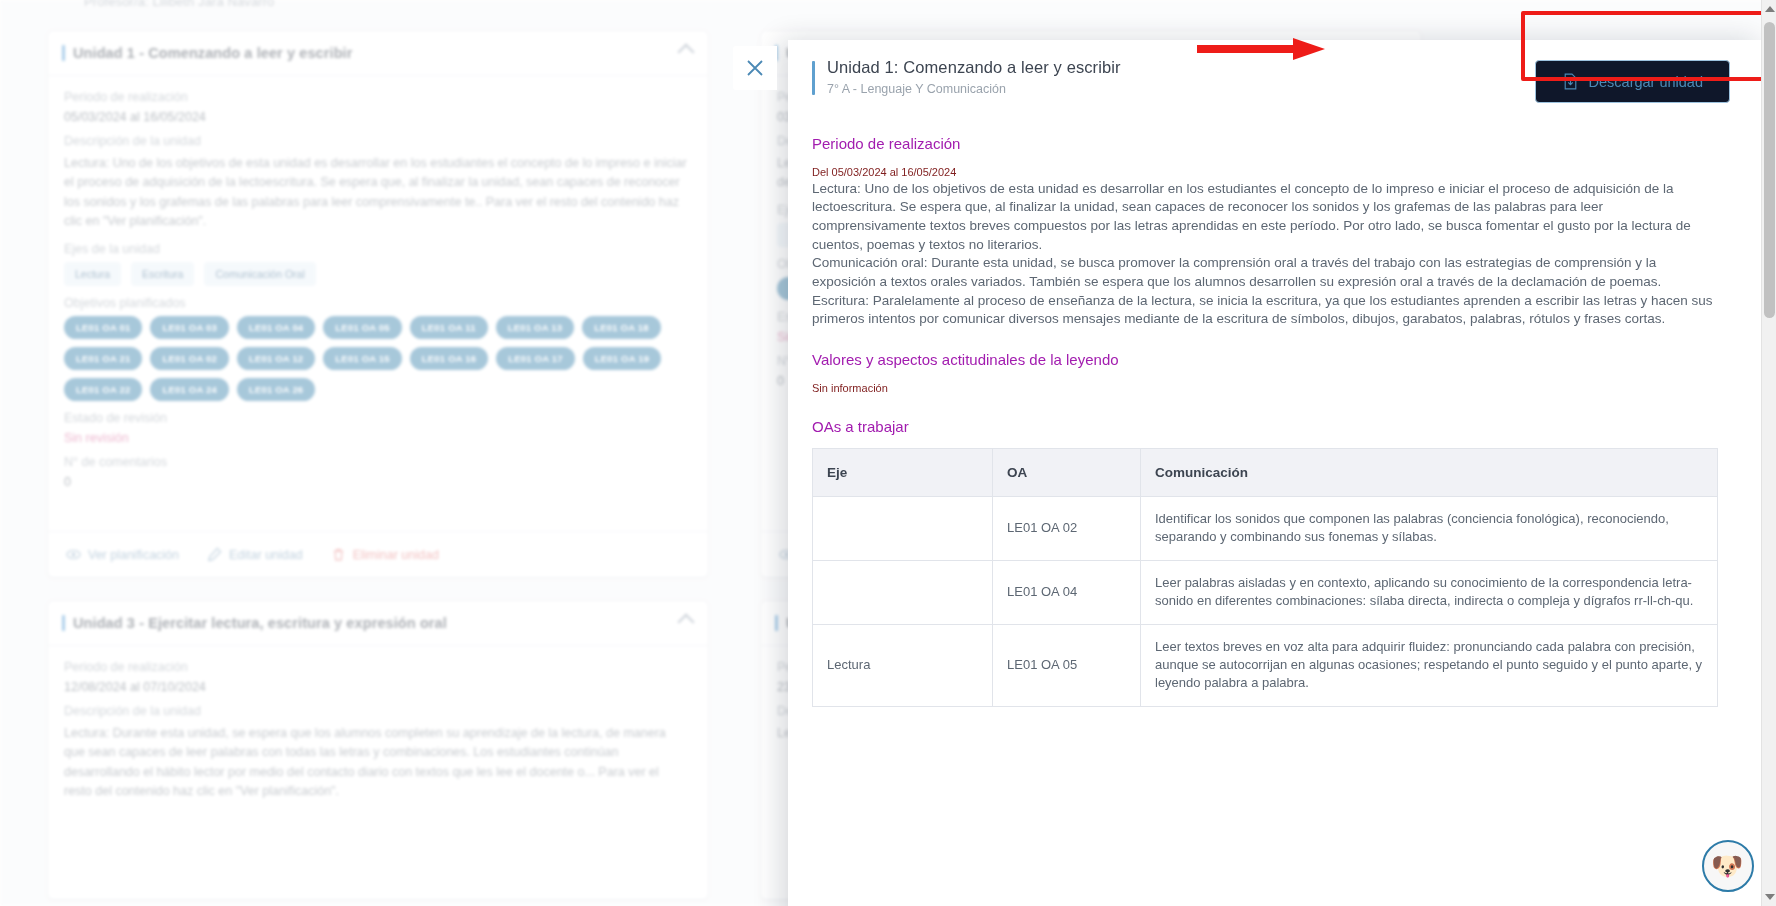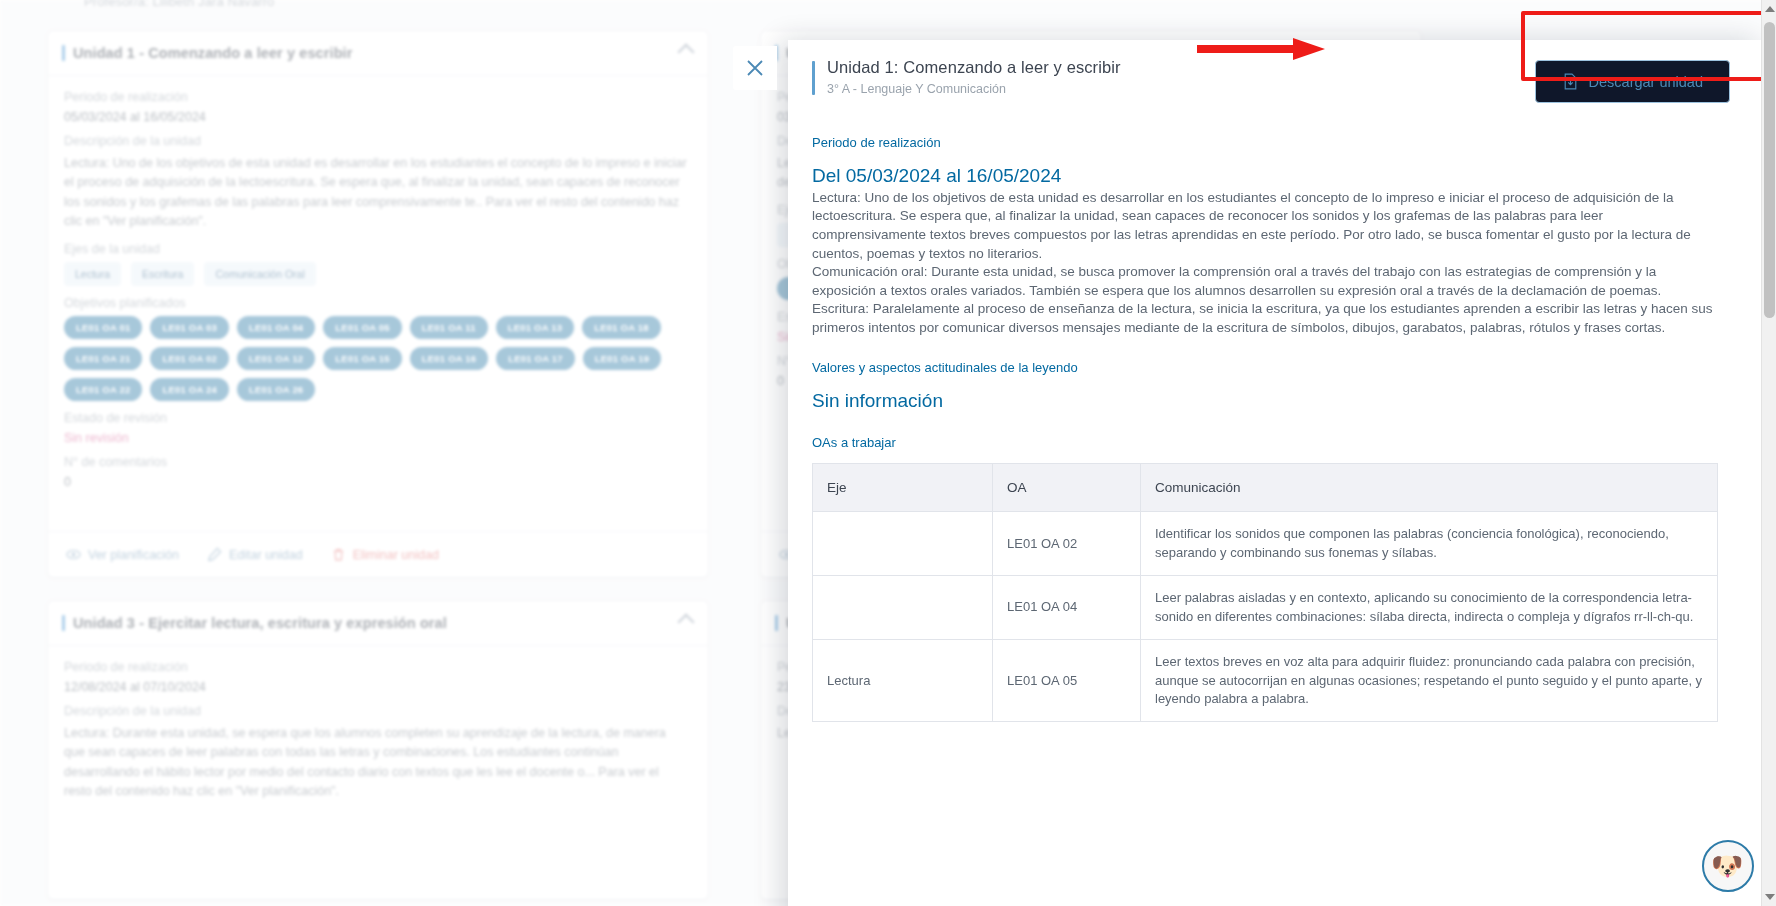--- a/index.html
+++ b/index.html
@@ -148,39 +148,39 @@
     width: 128px; height: 22px;
     pointer-events: none;
   }
 
   .drawer-body {
     flex: 1;
     overflow: hidden;
     padding: 0 46px 0 24px;
     position: relative;
   }
-  .sec-h { font-size: 13px; color: #0369a1; margin: 18px 0 13px 0; }
+  .sec-h { font-size: 15px; color: #a21caf; margin: 18px 0 13px 0; }
   .sec-h.tight { margin-top: 22px; }
-  .sec-p { font-size: 19px; color: #0369a1; line-height: 1.35; }
+  .sec-p { font-size: 11px; color: #7f1d1d; line-height: 1.35; }
   .desc-p { font-size: 13.5px; color: #5d6773; line-height: 1.38; }
   .desc-block p { margin: 0; }
 
   table.oas {
     width: 100%;
     border-collapse: collapse;
     margin-top: 4px;
     table-layout: fixed;
   }
   table.oas th {
     background: #f1f2f6;
     border: 1px solid #e1e4ea;
     text-align: left;
     font-size: 13.5px;
     color: #3d4551;
-    font-weight: 400;
+    font-weight: 700;
     padding: 16px 14px;
   }
   table.oas td {
     border: 1px solid #e1e4ea;
     font-size: 13px;
     color: #5d6773;
     padding: 13px 14px;
     line-height: 1.42;
     vertical-align: middle;
   }
@@ -364,21 +364,21 @@
     <div class="close-btn">
       <svg width="24" height="24" viewBox="0 0 24 24">
         <path d="M5 5 L19 19 M19 5 L5 19" stroke="#4b89b5" stroke-width="1.8" fill="none"></path>
       </svg>
     </div>
 
     <div class="drawer-head">
       <span class="bar"></span>
       <div class="dh-text">
         <div class="dh-title">Unidad 1: Comenzando a leer y escribir</div>
-        <div class="dh-sub">3° A - Lenguaje Y Comunicación</div>
+        <div class="dh-sub">7° A - Lenguaje Y Comunicación</div>
       </div>
       <div class="dl-wrap">
         <button class="dl-btn">
           <svg width="17" height="17" viewBox="0 0 18 18">
             <path d="M3.4 1.2h7.2l4 4v11.6H3.4z" fill="none" stroke="#4b89b5" stroke-width="1.2"></path>
             <path d="M9 6.6v5.6 M6.6 10l2.4 2.4 2.4-2.4" fill="none" stroke="#4b89b5" stroke-width="1.2"></path>
           </svg>
           <span>Descargar unidad</span>
         </button>
       </div>

